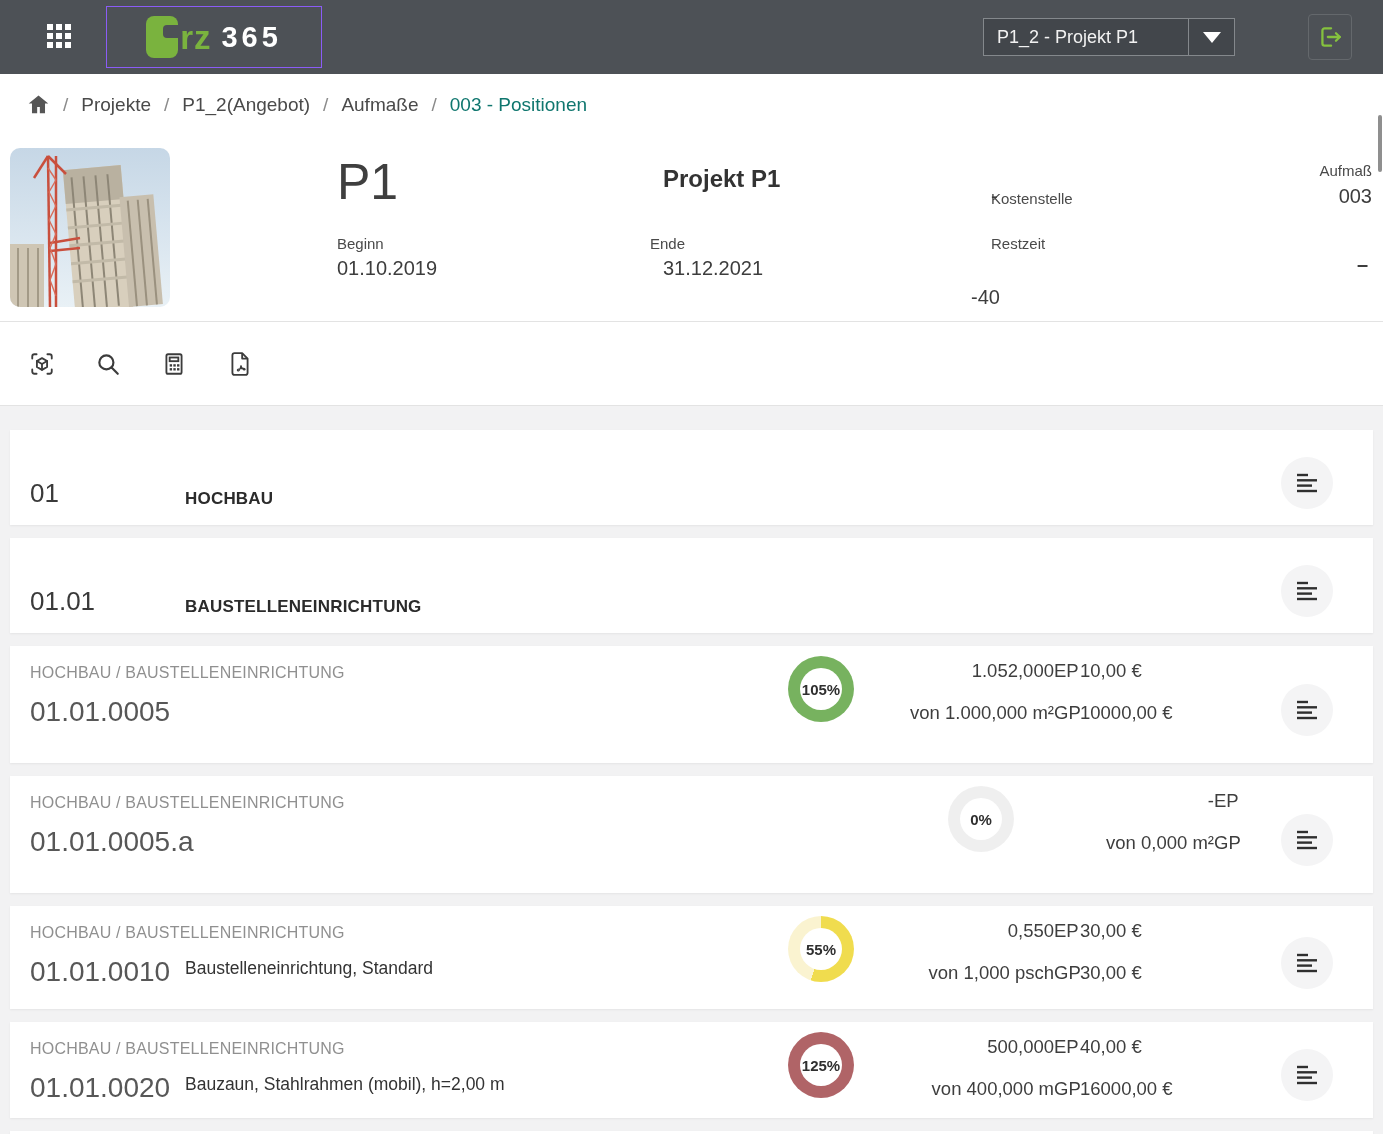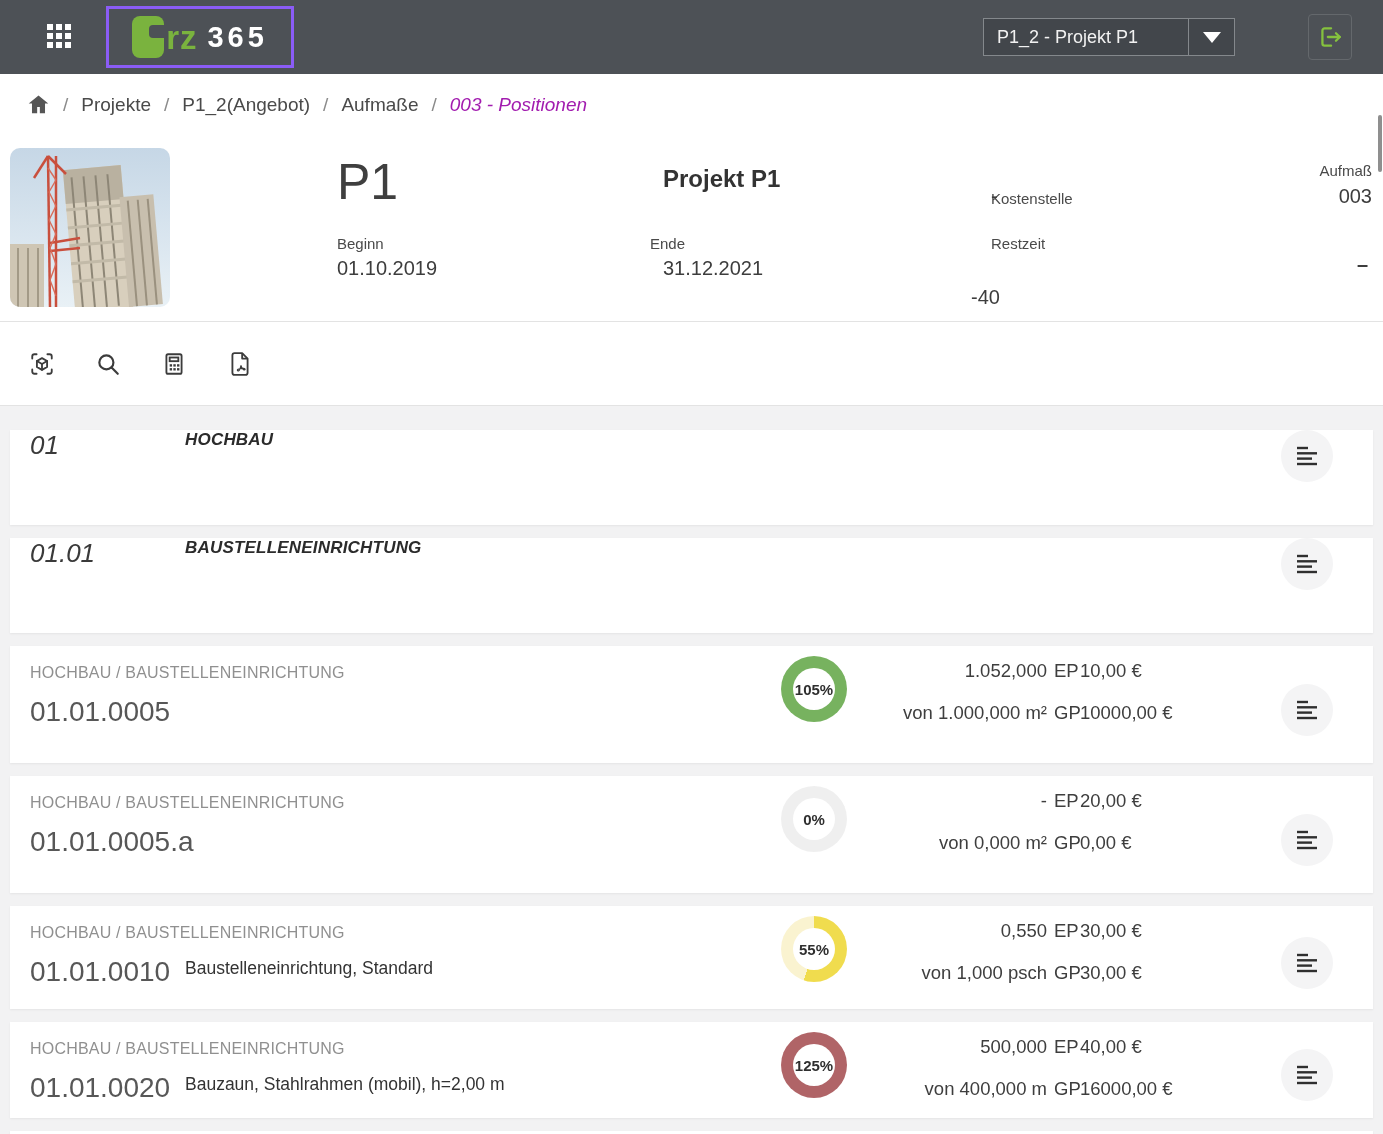--- a/index.html
+++ b/index.html
@@ -5,21 +5,21 @@
   * { margin:0; padding:0; box-sizing:border-box; }
   html,body { width:1383px; height:1134px; overflow:hidden; background:#f2f2f3;
               font-family:"Liberation Sans", sans-serif; }
 
   
   .topbar { height:74px; background:#4d5156; display:flex; align-items:center; position:relative; }
   .apps-btn { margin-left:47px; width:26px; height:26px; display:grid;
               grid-template-columns:repeat(3,6px); grid-template-rows:repeat(3,6px);
               gap:3px; cursor:pointer; }
   .apps-btn i { background:#fff; }
-  .logo-box { margin-left:33px; width:188px; height:62px; border:3px solid #8b5cf6;
+  .logo-box { margin-left:33px; width:216px; height:62px; border:1px solid #8b5cf6;
               display:flex; align-items:center; justify-content:center; }
   .logo-b { width:32px; height:42px; background:#7ab33e; border-radius:8px; position:relative; margin-right:2px; }
   .logo-b::after { content:""; position:absolute; right:-1px; top:9px; width:16px; height:13px;
                    background:#4d5156; border-radius:4px 0 0 4px; }
   .logo-rz { color:#7ab33e; font-size:33px; font-weight:700; letter-spacing:1px; line-height:1; }
   .logo-365 { color:#fff; font-size:29px; font-weight:700; letter-spacing:4px; margin-left:10px; line-height:1; }
   .proj-select { position:absolute; right:148px; top:18px; width:252px; height:38px;
                  background:#42464b; border:1px solid #84888c; display:flex; align-items:center;
                  color:#f2f2f2; font-size:18px; cursor:pointer; }
   .proj-select .val { flex:1; padding-left:13px; white-space:nowrap; overflow:hidden; }
@@ -28,40 +28,40 @@
   .tri-down { width:0; height:0; border-left:9px solid transparent; border-right:9px solid transparent;
               border-top:11px solid #fff; }
   .logout-btn { position:absolute; right:31px; top:14px; width:44px; height:46px; border:1px solid #64686c;
                 border-radius:4px; display:flex; align-items:center; justify-content:center; cursor:pointer; }
 
   
   .breadcrumb { height:61px; background:#fff; display:flex; align-items:center; padding-left:27px;
                 gap:13px; font-size:19px; color:#4a4a4a; }
   .breadcrumb .sep { color:#8a8a8a; }
   .breadcrumb .crumb { cursor:pointer; }
-  .breadcrumb .muted { color:#a21caf;font-style:italic; }
+  .breadcrumb .muted { color:#0f766e; }
 
   
   .proj-header { height:187px; background:#fff; position:relative; border-bottom:1px solid #e3e3e3; }
   .proj-img { position:absolute; left:10px; top:13px; width:160px; height:159px; border-radius:10px; overflow:hidden; }
   .ph-code  { position:absolute; left:337px; top:18px; font-size:50px; font-weight:200; color:#3f3f3f; }
   .ph-name  { position:absolute; left:663px; top:30px; font-size:24px; font-weight:700; color:#333; }
   .ph-label { position:absolute; font-size:15px; color:#4a4a4a; }
   .ph-value { position:absolute; font-size:20px; color:#3d3d3d; }
   .r { text-align:right; right:11px; }
 
   
   .toolbar { height:84px; background:#fff; border-bottom:1px solid #e3e3e3; display:flex;
              align-items:center; padding-left:29px; gap:40px; }
   .tool-icon { width:26px; height:26px; cursor:pointer; display:flex; }
 
   
   .list { padding:24px 10px 0; display:flex; flex-direction:column; gap:13px; }
   .card { background:#fff; box-shadow:0 1px 2px rgba(0,0,0,.06); }
-  .group-card { height:95px; display:flex; align-items:flex-start; padding:0 40px 16px 20px;font-style:italic; }
+  .group-card { height:95px; display:flex; align-items:flex-end; padding:0 40px 16px 20px; }
   .group-code { flex:0 0 155px; font-size:26px; color:#3a3a3a; }
   .group-title { font-size:17px; font-weight:700; color:#2b2b2b; letter-spacing:.2px; }
   .menu-btn { width:52px; height:52px; border-radius:50%; background:#f4f4f5; display:flex;
               align-items:center; justify-content:center; cursor:pointer; flex:0 0 52px; }
   .group-card .menu-btn { margin-left:auto; }
 
   .pos-card { display:flex; padding:10px 40px 0 20px; }
   .h117{height:117px;} .h103{height:103px;} .h96{height:96px;}
   .pos-left { flex:1; min-width:0; }
   .pos-path { font-size:16px; color:#909090; margin-top:8px; letter-spacing:.2px; }
@@ -70,21 +70,21 @@
   .pos-desc { font-size:17.5px; color:#333; line-height:1.55; max-width:545px; }
   .pos-right { display:flex; align-items:flex-start; }
   .donut { width:66px; height:66px; border-radius:50%; position:relative; display:flex;
            align-items:center; justify-content:center; flex:0 0 66px; }
   .donut::before { content:""; position:absolute; inset:12px; background:#fff; border-radius:50%; }
   .donut span { position:relative; font-size:15px; font-weight:700; color:#2f2f2f; }
   .num2 { font-size:18.5px; color:#3e3e3e; }
   .num2 .l1 { line-height:26px; margin-top:2px; white-space:nowrap; }
   .num2 .l2 { line-height:26px; margin-top:16px; white-space:nowrap; }
   .qty { width:200px; text-align:right; }
-  .plabels { width:26px; margin-left:7px; }
+  .plabels { width:26px; margin-left:0; }
   .pvals { width:160px; text-align:left; }
   .pos-right .menu-btn { margin-left:41px; align-self:center; }
 
   .scroll-thumb { position:absolute; right:1px; top:115px; width:4px; height:57px;
                   background:#8f8f8f; border-radius:2px; }
 </style>
 </head>
 <body>
 
 <header class="topbar">
@@ -329,24 +329,20 @@
         <span>0%</span>
       </div>
       <div class="qty num2">
         <div class="l1">-</div>
         <div class="l2">von 0,000 m²</div>
       </div>
       <div class="plabels num2">
         <div class="l1">EP</div>
         <div class="l2">GP</div>
       </div>
-      <div class="pvals num2">
-        <div class="l1">20,00 €</div>
-        <div class="l2">0,00 €</div>
-      </div>
       <div class="menu-btn">
         <svg width="24" height="22" viewBox="0 0 24 22" stroke="#2f2f2f" stroke-width="2.4">
           <line x1="2" y1="3" x2="13" y2="3"></line>
             <line x1="2" y1="8.3" x2="22" y2="8.3"></line>
           <line x1="2" y1="13.6" x2="17" y2="13.6"></line>
             <line x1="2" y1="19" x2="22" y2="19"></line>
         </svg>
       </div>
     </div>
   </div>

